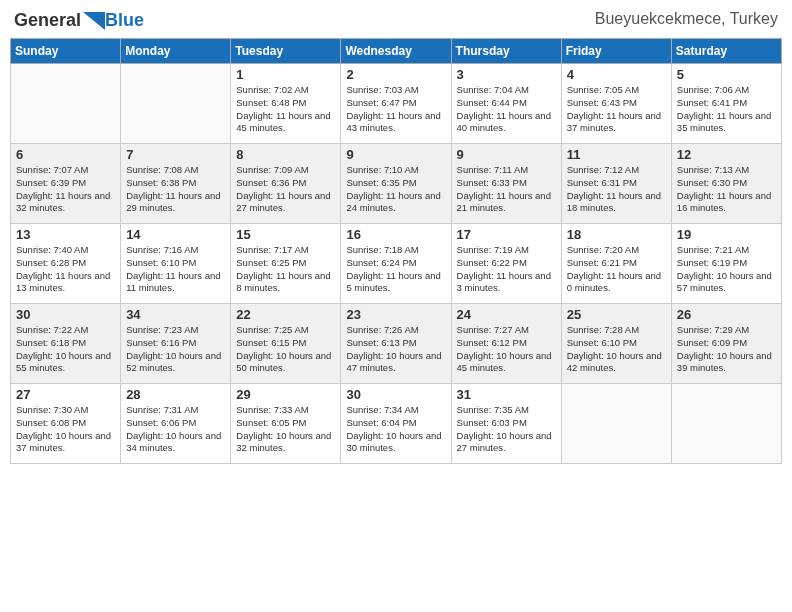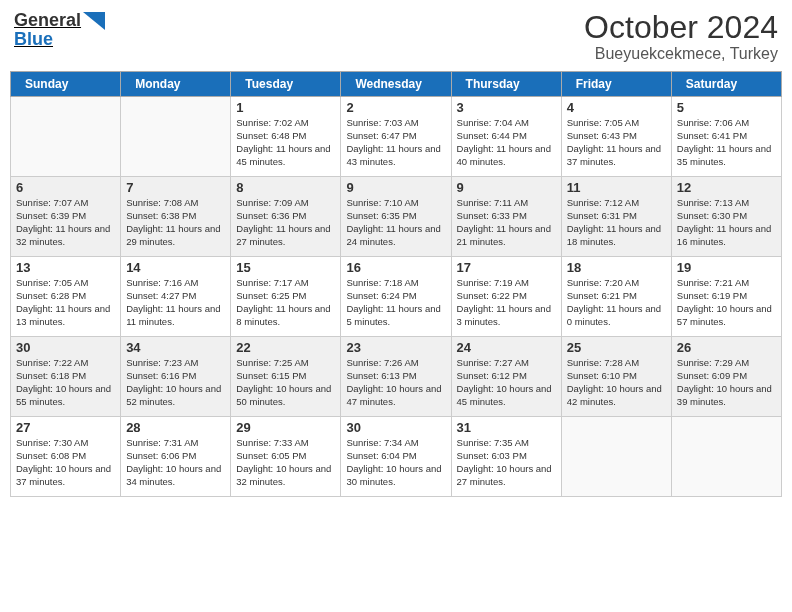--- a/index.html
+++ b/index.html
@@ -12,23 +12,21 @@
     }
     .header-area {
       display: flex;
       justify-content: space-between;
       align-items: flex-start;
       margin-bottom: 8px;
       padding: 0 4px;
     }
     .logo {
       display: flex;
-      flex-direction: column;
-      align-items: flex-start;
-      text-decoration: underline;
+      align-items: center;
     }
     .logo-general {
       font-size: 18px;
       font-weight: bold;
       color: #333;
       line-height: 1;
     }
     .logo-blue {
       font-size: 18px;
       font-weight: bold;
@@ -54,21 +52,21 @@
     }
     .calendar {
       width: 100%;
       border-collapse: collapse;
     }
     .calendar th {
       background: #1a6fba;
       color: #fff;
       font-size: 12px;
       font-weight: bold;
-      padding: 5px 14px;
+      padding: 5px 4px;
       text-align: left;
       border: 1px solid #aaa;
     }
     .calendar td {
       width: 14.28%;
       vertical-align: top;
       border: 1px solid #ccc;
       padding: 3px 5px;
       font-size: 10px;
       color: #333;
@@ -102,21 +100,20 @@
       <span class="logo-general">General</span>
       <svg width="22" height="18" viewBox="0 0 22 18" style="margin-left:2px;margin-top:2px;">
         <polygon points="0,0 22,0 22,18" fill="#1a6fba"></polygon>
       </svg>
     </div>
     <div>
       <span class="logo-blue">Blue</span>
     </div>
   </div>
   <div class="title-area">
-    <div class="month-title">October 2024</div>
     <div class="location-title">Bueyuekcekmece, Turkey</div>
   </div>
 </div>
 
 <table class="calendar">
   <thead>
     <tr>
     <th>Sunday</th>
         <th>Monday</th>
         <th>Tuesday</th>
@@ -201,28 +198,28 @@
         <td>
           <div class="day-number">12</div>
           <div class="day-info">Sunrise: 7:13 AM
 Sunset: 6:30 PM
 Daylight: 11 hours and 16 minutes.</div>
         </td>
       </tr>
       <tr>
         <td>
           <div class="day-number">13</div>
-          <div class="day-info">Sunrise: 7:05 AM
+          <div class="day-info">Sunrise: 7:40 AM
 Sunset: 6:28 PM
 Daylight: 11 hours and 13 minutes.</div>
         </td>
         <td>
           <div class="day-number">14</div>
           <div class="day-info">Sunrise: 7:16 AM
-Sunset: 4:27 PM
+Sunset: 6:10 PM
 Daylight: 11 hours and 11 minutes.</div>
         </td>
         <td>
           <div class="day-number">15</div>
           <div class="day-info">Sunrise: 7:17 AM
 Sunset: 6:25 PM
 Daylight: 11 hours and 8 minutes.</div>
         </td>
         <td>
           <div class="day-number">16</div>

